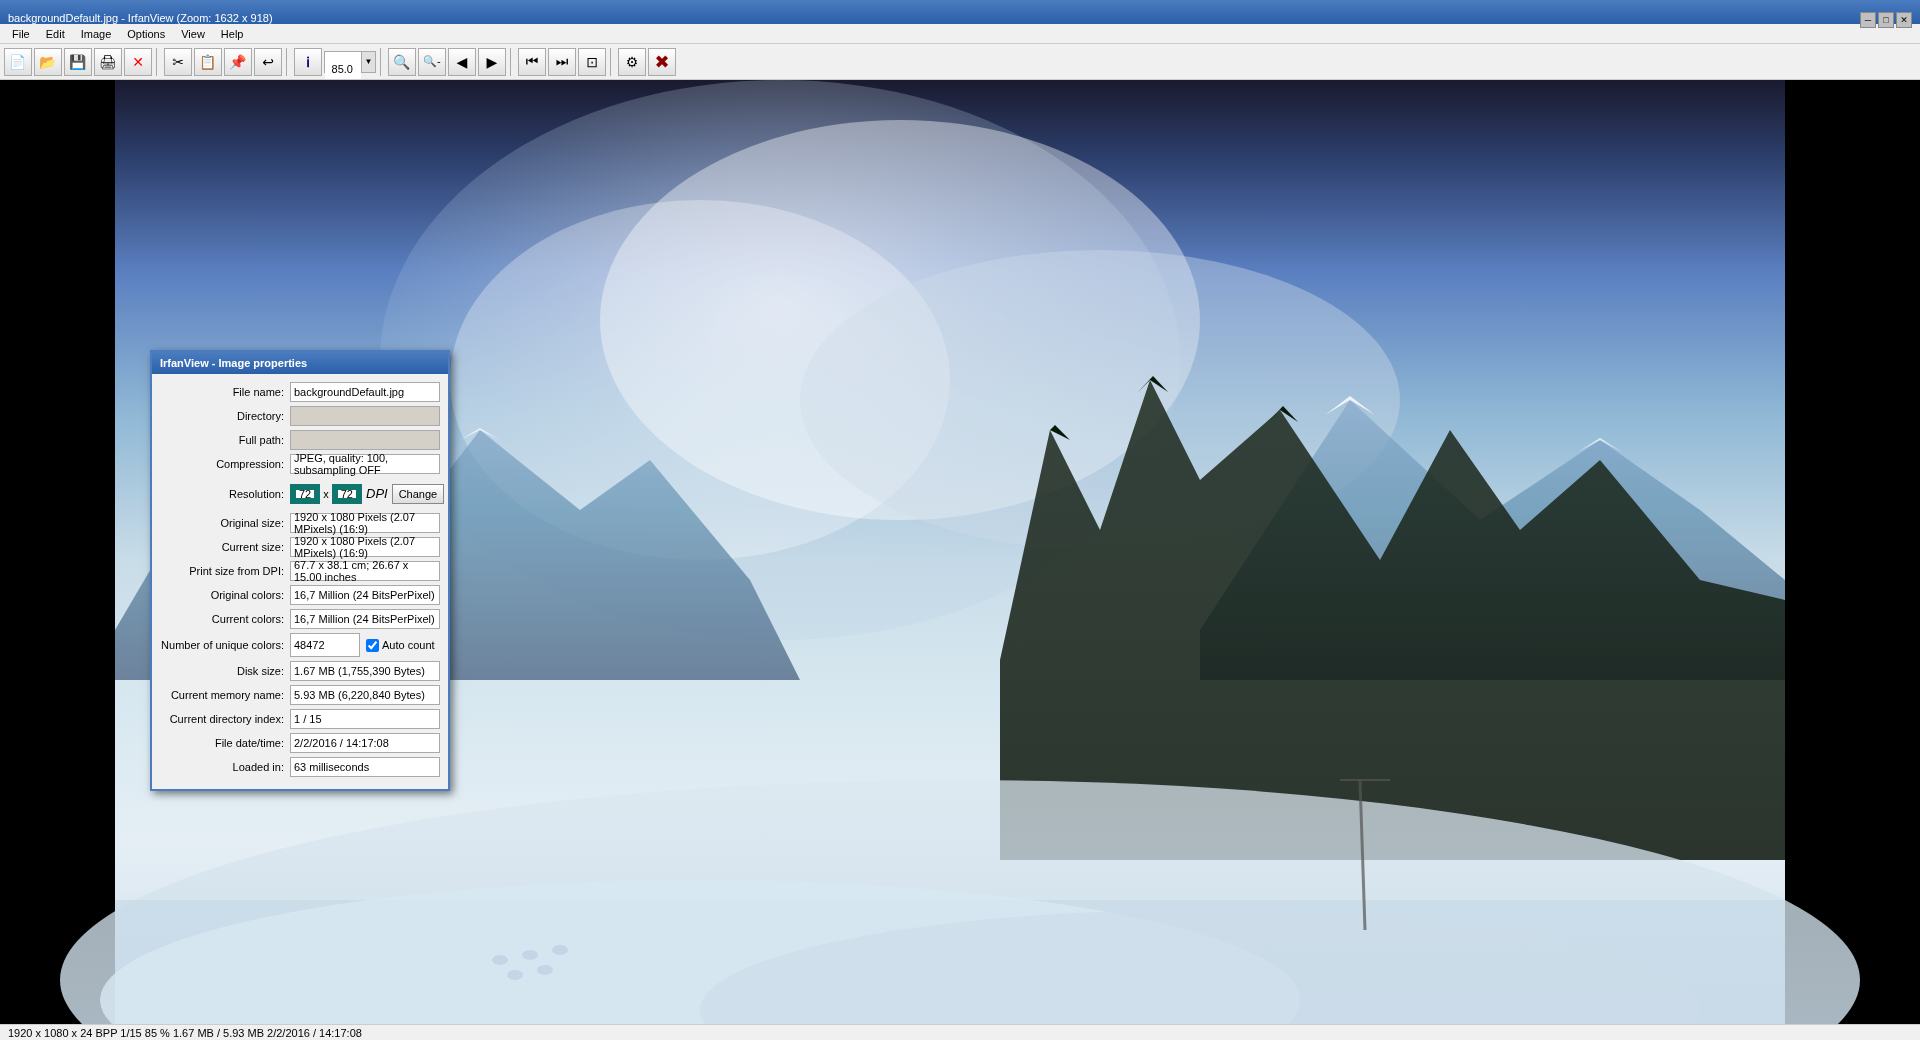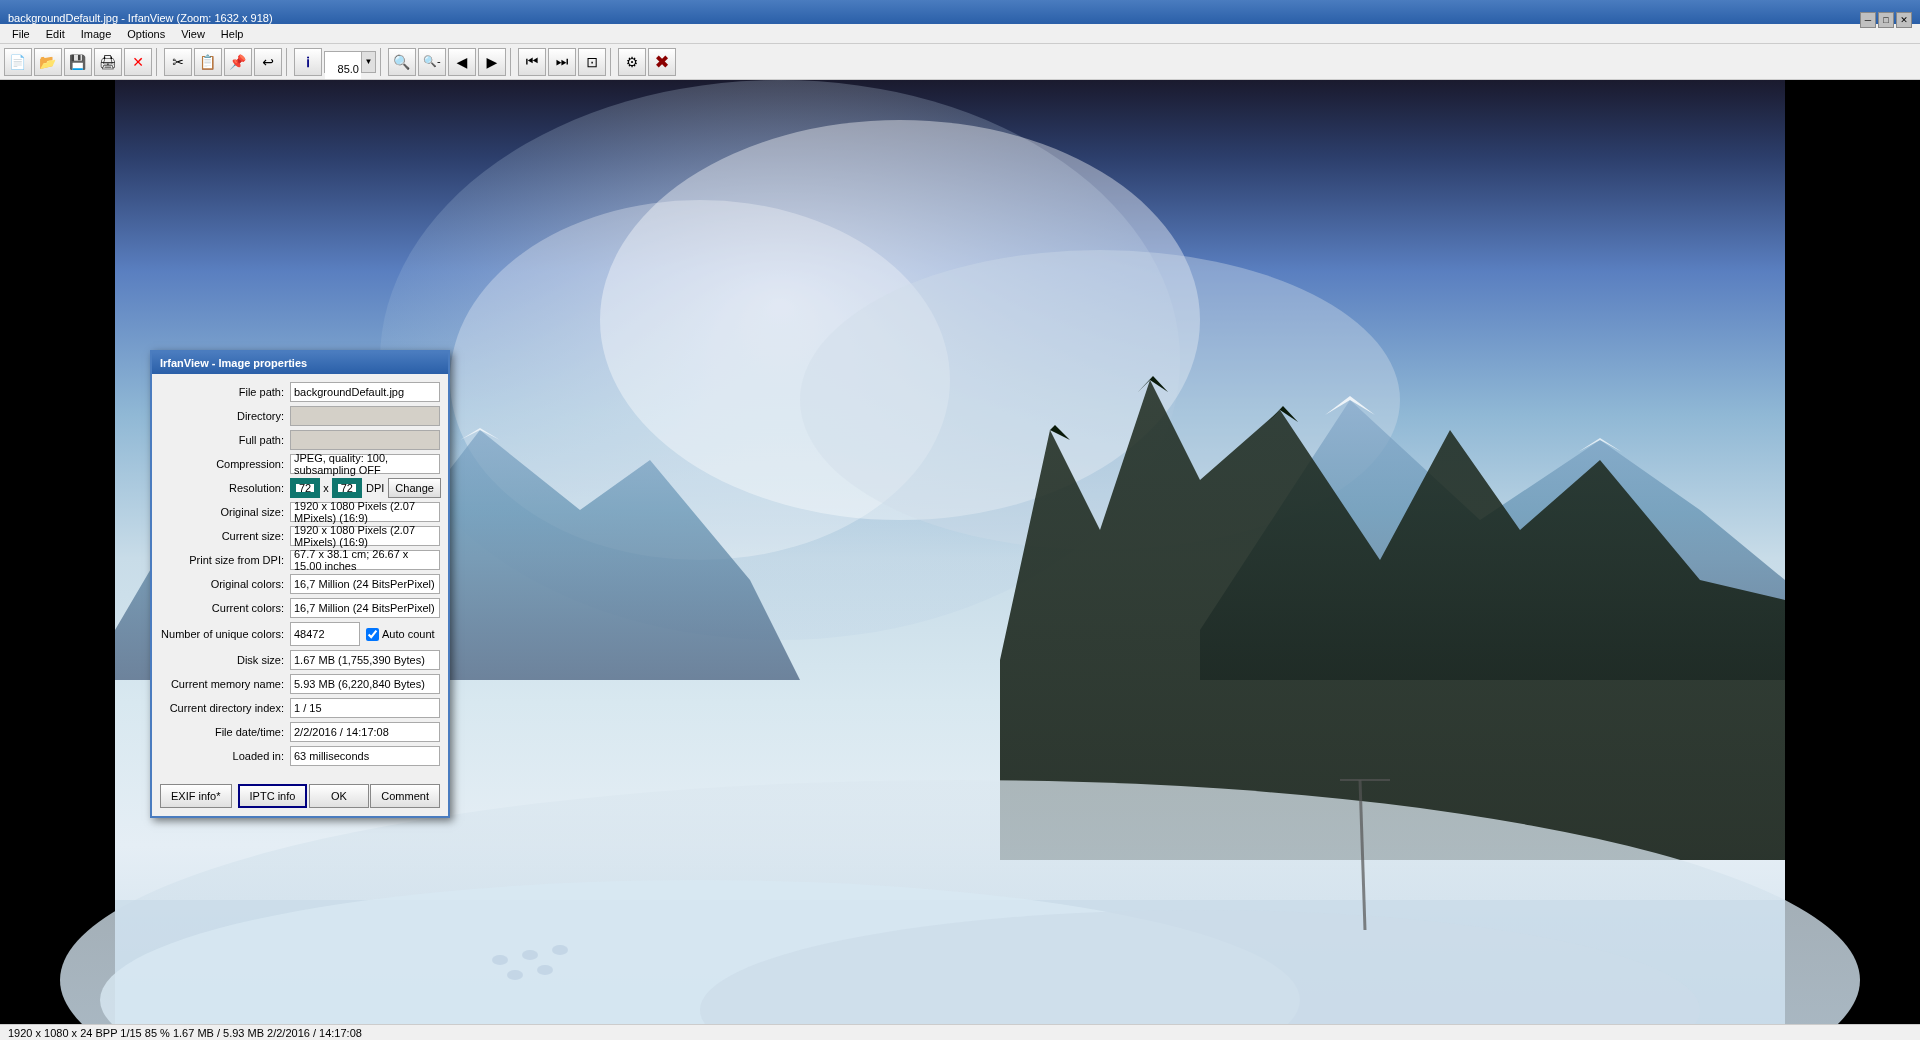--- a/index.html
+++ b/index.html
@@ -71,21 +71,21 @@
     }
     .tb-zoom-box {
       display: flex; align-items: center;
       border: 1px solid #aaa;
       background: white;
       height: 22px;
     }
     .tb-zoom-input {
       width: 36px; height: 20px;
       border: none; text-align: right;
-      font-size: 11px; padding-right: 2px;
+      font-size: 11px; padding-right: 8px;
       outline: none;
       margin-top: 14px;
     }
     .tb-zoom-dropdown {
       width: 14px; height: 20px;
       background: #e0e0e0;
       border-left: 1px solid #aaa;
       display: flex; align-items: center; justify-content: center;
       font-size: 8px; cursor: pointer;
     }
@@ -194,21 +194,21 @@
     .res-box {
       width: 38px;
       height: 20px;
       background: white;
       border: 6px solid #0f766e;
       display: flex; align-items: center;
       padding: 1px 3px;
       font-size: 11px;
     }
     .res-x { margin: 0 3px; font-size: 11px; }
-    .res-dpi { margin: 0 4px; font-size: 11px; }
+    .res-dpi { margin: 8px 4px; font-size: 13px; font-style: italic; }
     .res-change-btn {
       height: 20px;
       padding: 0 6px;
       background: linear-gradient(to bottom, #fff, #ddd);
       border: 1px solid #888;
       font-size: 11px;
       cursor: pointer;
       display: flex; align-items: center;
     }
 
@@ -407,21 +407,21 @@
     </svg>
   </div>
 
   <div id="dialog">
     <div id="dialog-title">
       <span>IrfanView - Image properties</span>
     </div>
     <div id="dialog-content">
 
       <div class="prop-row">
-        <span class="prop-label">File path:</span>
+        <span class="prop-label">File name:</span>
         <div class="prop-value">backgroundDefault.jpg</div>
       </div>
 
       <div class="prop-row">
         <span class="prop-label">Directory:</span>
         <div class="prop-value gray-bg"></div>
       </div>
 
       <div class="prop-row">
         <span class="prop-label">Full path:</span>
@@ -496,27 +496,19 @@
         <div class="prop-value">2/2/2016 / 14:17:08</div>
       </div>
 
       <div class="prop-row">
         <span class="prop-label">Loaded in:</span>
         <div class="prop-value">63 milliseconds</div>
       </div>
 
     </div>
 
-    <div id="dialog-buttons">
-      <div class="dlg-btn-left">
-        <button class="dlg-btn">EXIF info*</button>
-        <button class="dlg-btn active-btn">IPTC info</button>
-      </div>
-      <button class="dlg-btn" style="width:60px;">OK</button>
-      <button class="dlg-btn">Comment</button>
-    </div>
   </div>
 
 </div>
 
 <div id="status-bar">
   <span>1920 x 1080 x 24 BPP   1/15   85 %   1.67 MB / 5.93 MB   2/2/2016 / 14:17:08</span>
 </div>
 
 </body></html>

